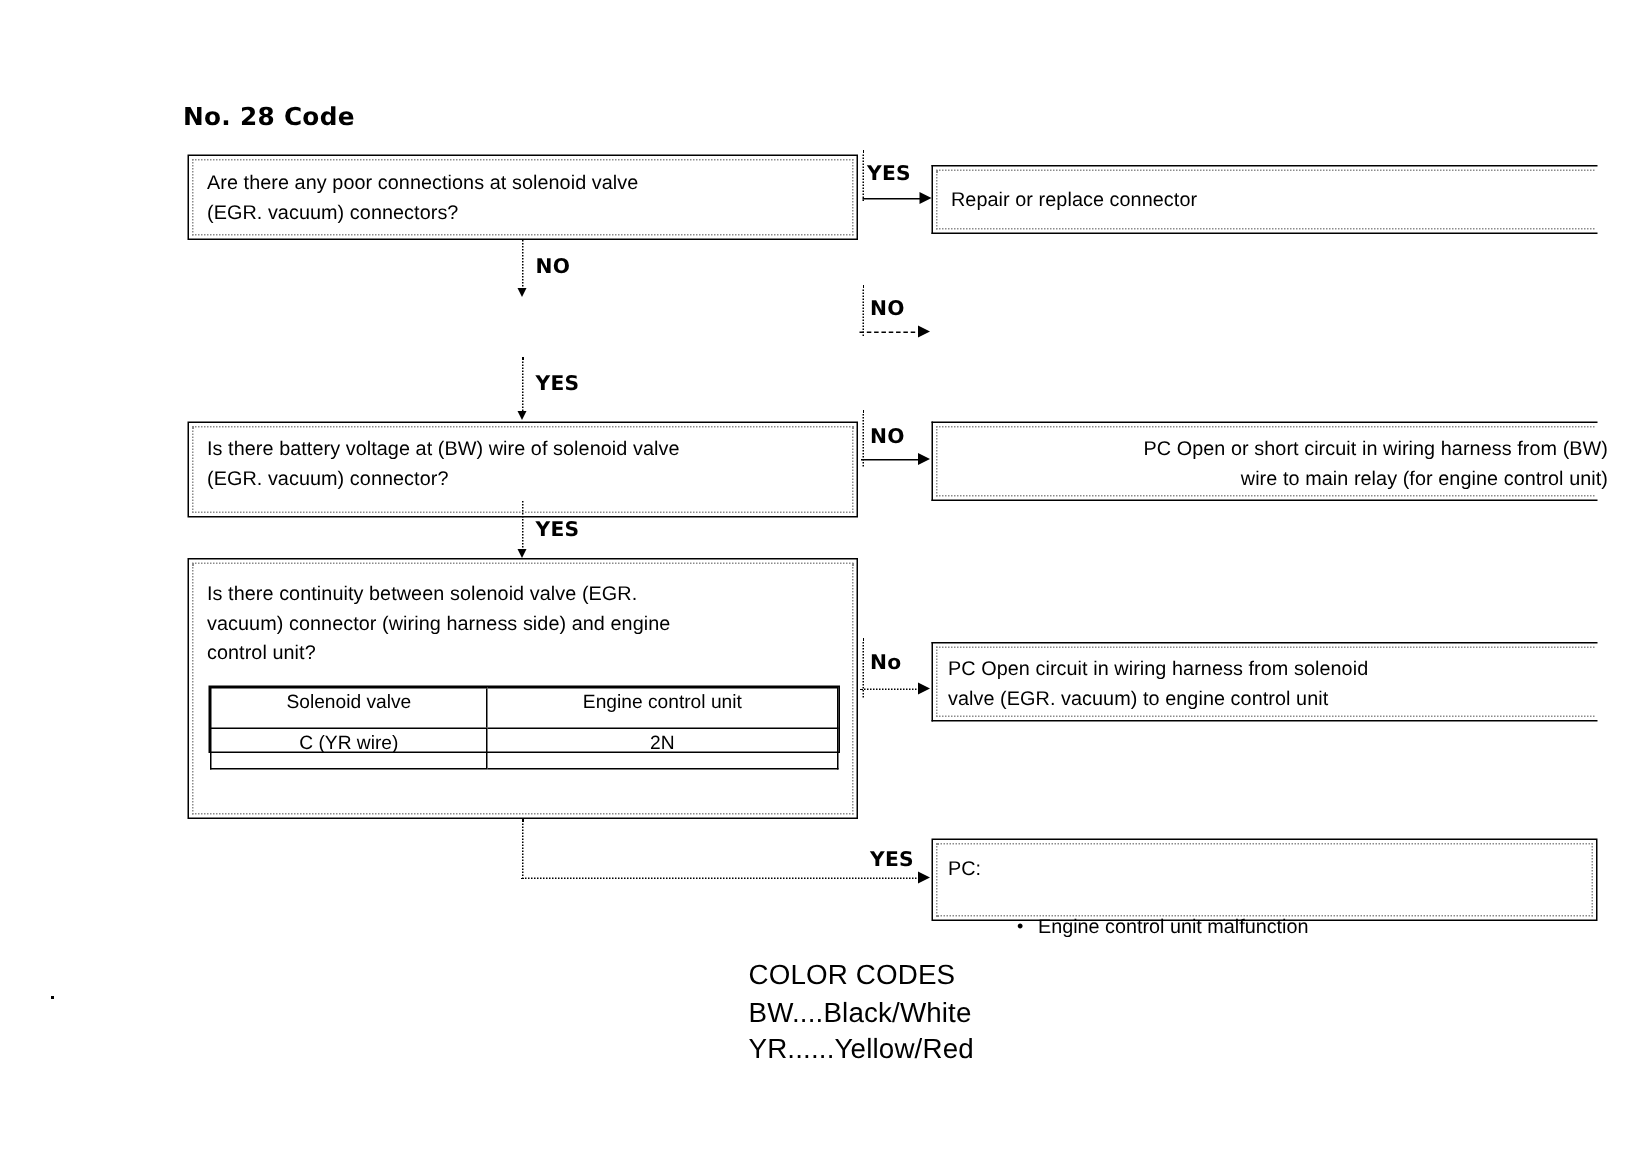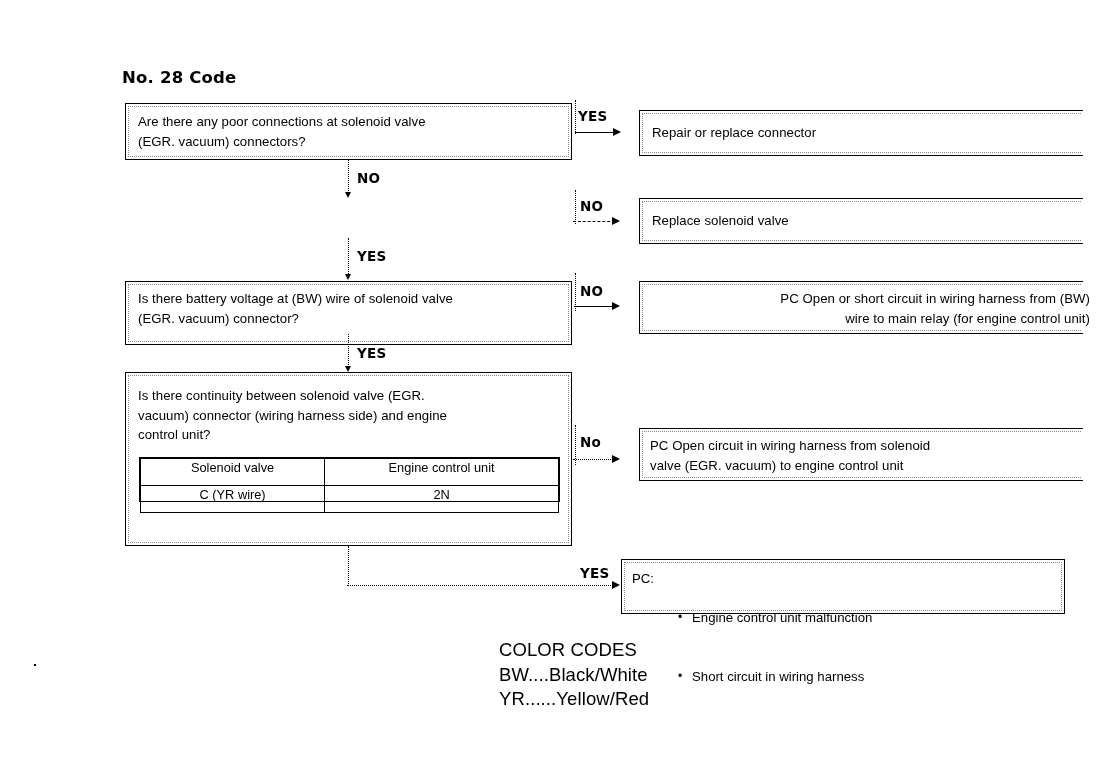--- a/index.html
+++ b/index.html
@@ -31,21 +31,21 @@
     line-height:19.5px;
     letter-spacing:.05px;
     white-space:pre-line;
   }
   
   .box::after{
     content:"";position:absolute;left:2px;top:2px;right:2px;bottom:2px;
     border:0.7px dotted rgba(0,0,0,.45);
     pointer-events:none;
   }
-  .box.open-right{border-right:none;margin-left:18px;}
+  .box.open-right{border-right:none;}
   .box.open-right::after{border-right:none;}
 
   
   .vline{position:absolute;width:0;border-left:1.3px solid #000;}
   .vline.dotted{border-left:1.3px dotted #000;}
   .hline{position:absolute;height:0;border-top:1.3px solid #000;}
   .hline.dashed{border-top:1.3px dashed #000;}
   .hline.dotted{border-top:1.3px dotted #000;}
 
   
@@ -114,23 +114,20 @@
   <div class="lbl" style="left:578px;top:108px;">YES</div>
   <div class="vline dotted" style="left:575px;top:100px;height:34px;"></div>
   <div class="hline" style="left:575px;top:132px;width:40px;"></div>
   <div class="arr-right" style="left:613px;top:128px;"></div>
 
   <div class="vline dotted" style="left:348px;top:160px;height:33px;"></div>
   <div class="arr-down" style="left:344.5px;top:192px;"></div>
   <div class="lbl" style="left:357px;top:170px;">NO</div>
 
 
-  <div class="box open-right" style="left:621px;top:198px;width:444px;height:46px;">
-    <div class="txt" style="left:12px;top:12px;width:420px;">Replace solenoid valve</div>
-  </div>
 
   <div class="lbl" style="left:580px;top:198px;">NO</div>
   <div class="vline dotted" style="left:575px;top:190px;height:34px;"></div>
   <div class="hline dashed" style="left:573px;top:221px;width:42px;"></div>
   <div class="arr-right" style="left:612px;top:217px;"></div>
 
   <div class="vline dotted" style="left:348px;top:238px;height:38px;"></div>
   <div class="arr-down" style="left:344.5px;top:274px;"></div>
   <div class="lbl" style="left:357px;top:248px;">YES</div>
 
@@ -186,21 +183,20 @@
 
   <div class="vline dotted" style="left:348px;top:546px;height:40px;"></div>
   <div class="hline dotted" style="left:347px;top:585px;width:268px;"></div>
   <div class="arr-right" style="left:612px;top:581px;"></div>
   <div class="lbl" style="left:580px;top:565px;">YES</div>
 
   <div class="box" style="left:621px;top:559px;width:444px;height:55px;">
     <div class="pc-label" style="left:10px;top:11px;">PC:</div>
     <div class="bullets" style="left:56px;top:9px;">
       <div>Engine control unit malfunction</div>
-      <div>Short circuit in wiring harness</div>
     </div>
   </div>
 
   <div id="color-codes">COLOR CODES
 BW....Black/White
 YR......Yellow/Red</div>
 
   <div class="speck" style="left:34px;top:664px;"></div>
 
 </div>

